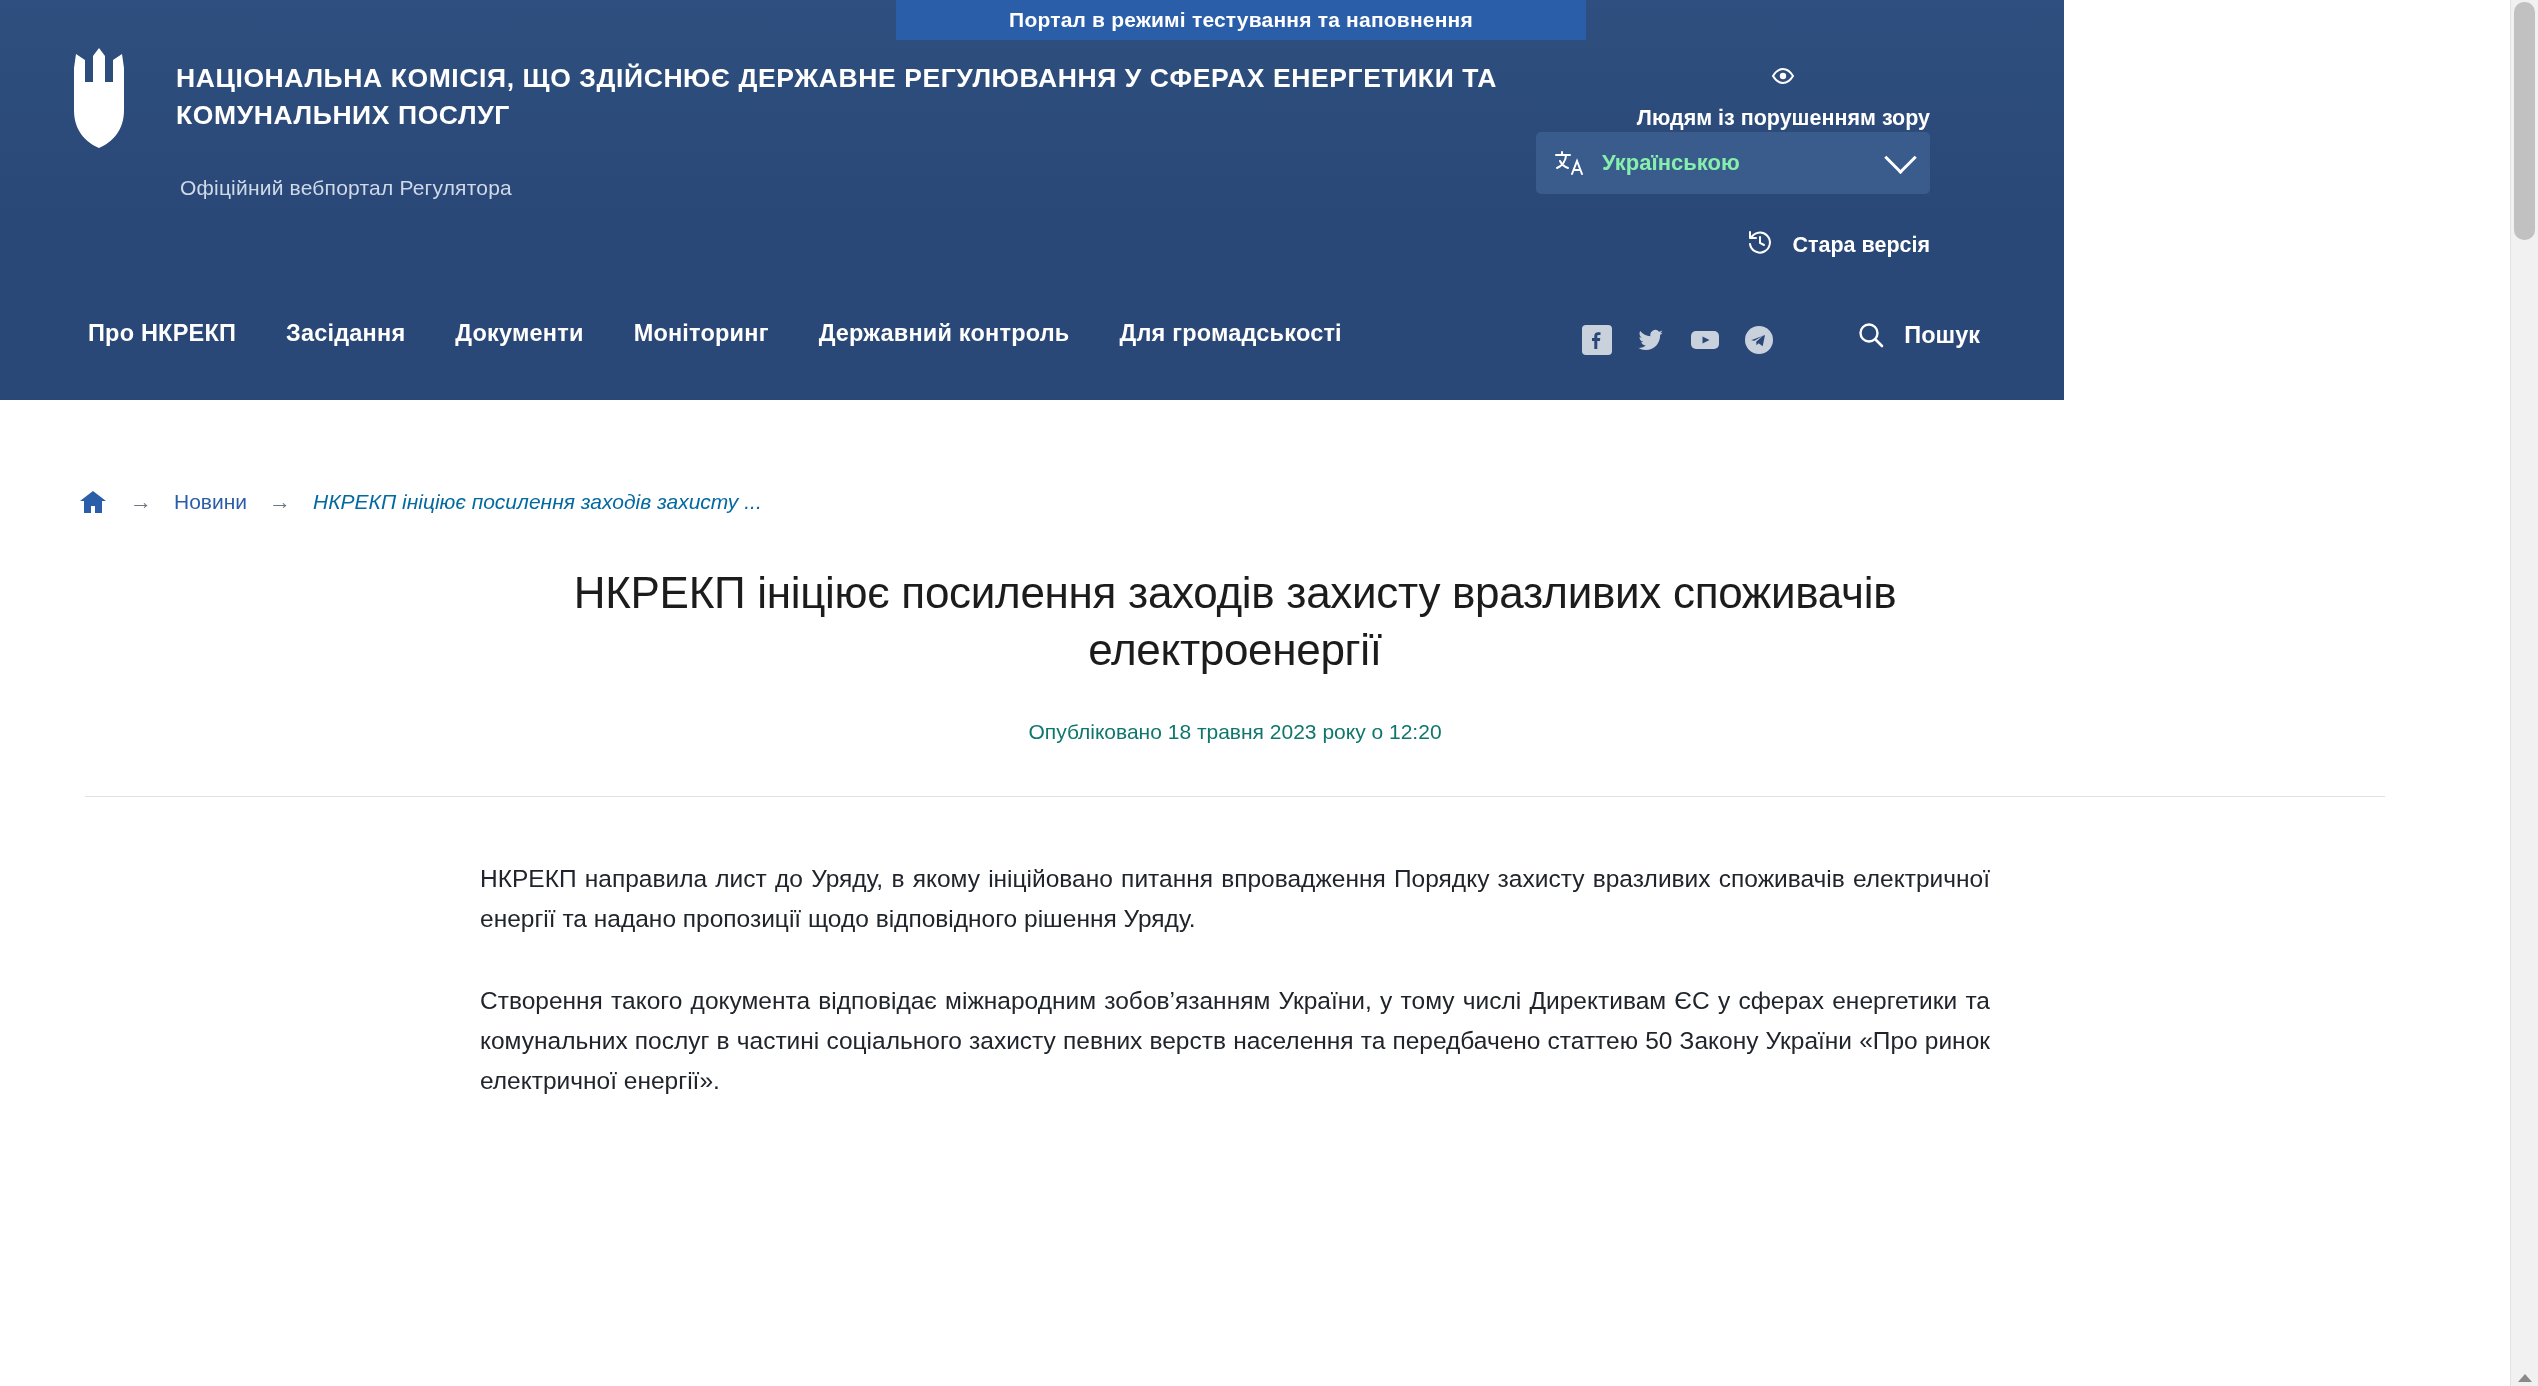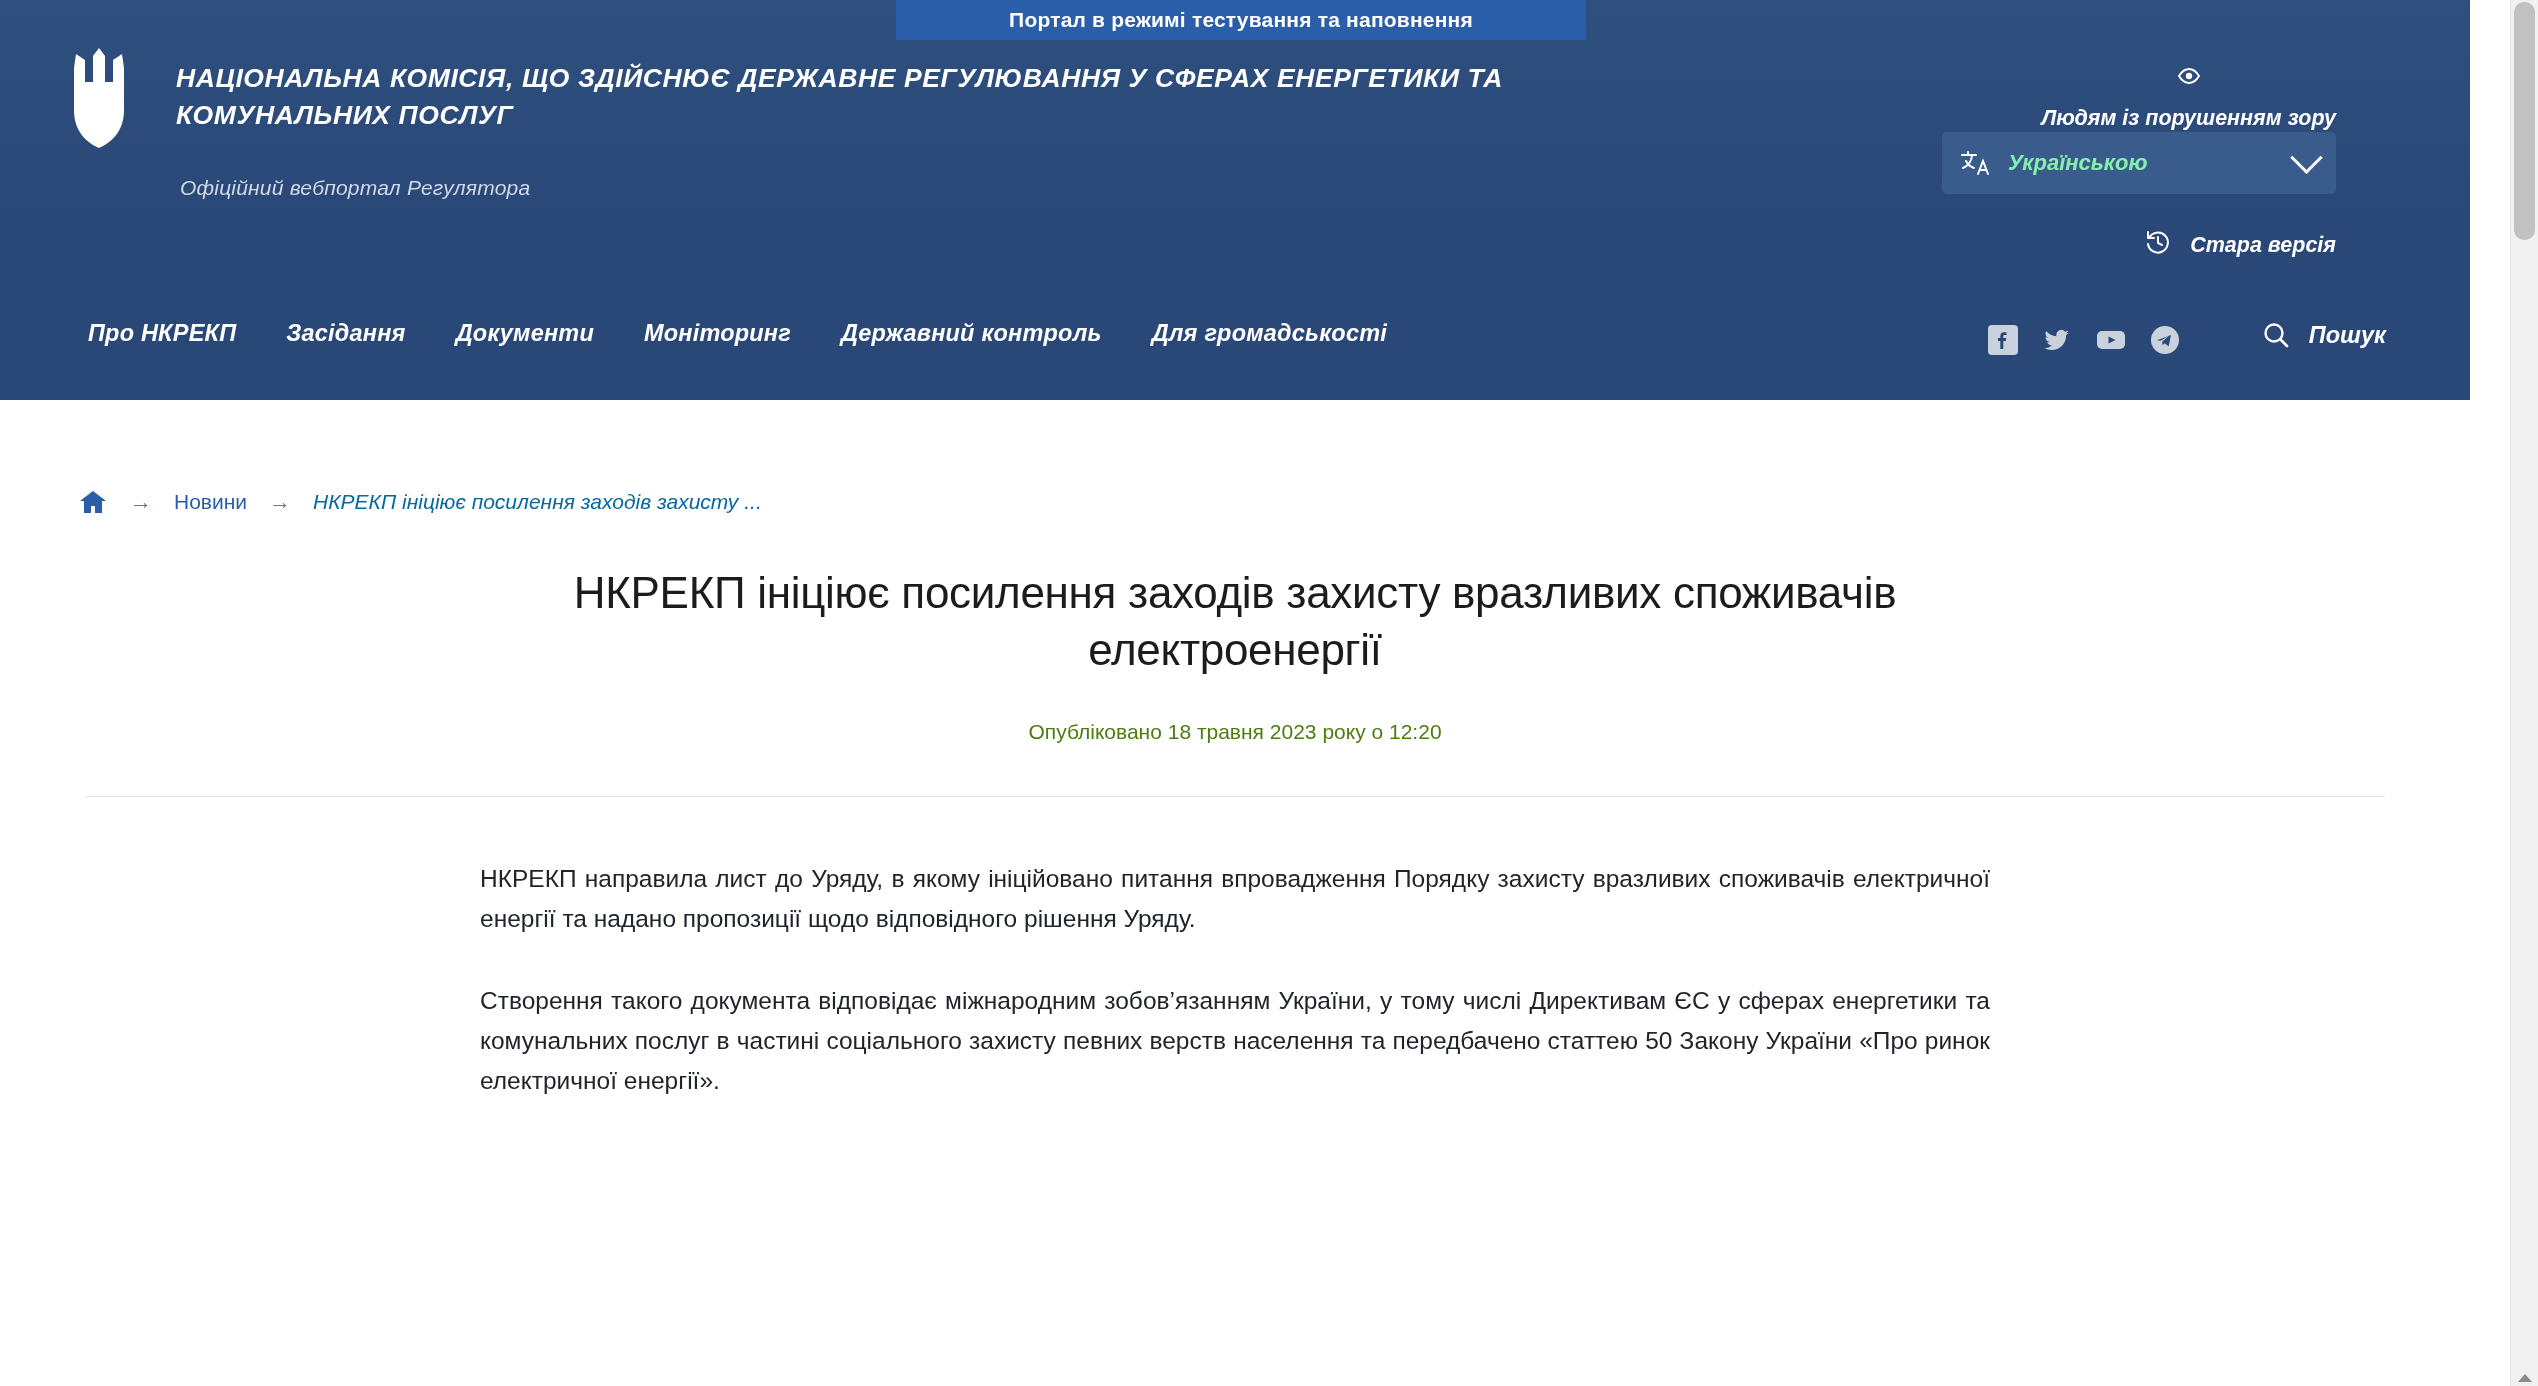--- a/index.html
+++ b/index.html
@@ -29,24 +29,23 @@
     align-items: center;
     justify-content: center;
     letter-spacing: 0.2px;
     z-index: 30;
   }
   
   .header {
     position: absolute;
     top: 0;
     left: 0;
-    width: 2470px;
+    width: 2064px;
     height: 400px;
     background: linear-gradient(180deg, #2e4f7f 0%, #2a4877 55%, #2a4877 100%);
-    font-style: italic;
   }
   .header-inner {
     position: relative;
     width: 100%;
     height: 100%;
   }
   .trident {
     position: absolute;
     left: 66px;
     top: 48px;
@@ -227,21 +226,21 @@
     font-weight: normal;
     color: #1c1c1c;
     line-height: 1.3;
     letter-spacing: -0.3px;
   }
   .article-date {
     width: 1600px;
     margin: 42px auto 16px auto;
     text-align: center;
     font-size: 21px;
-    color: #4d7c0f;
+    color: #0f766e;
   }
   .divider {
     width: 2300px;
     height: 1px;
     background: #dfe3e8;
     margin: 52px auto 0 auto;
   }
   .article-body {
     width: 1510px;
     margin: 62px auto 8px auto;

